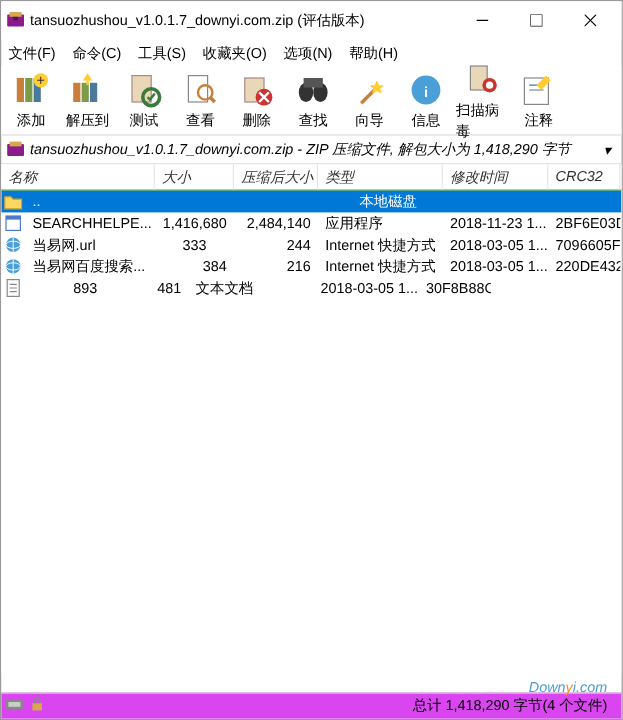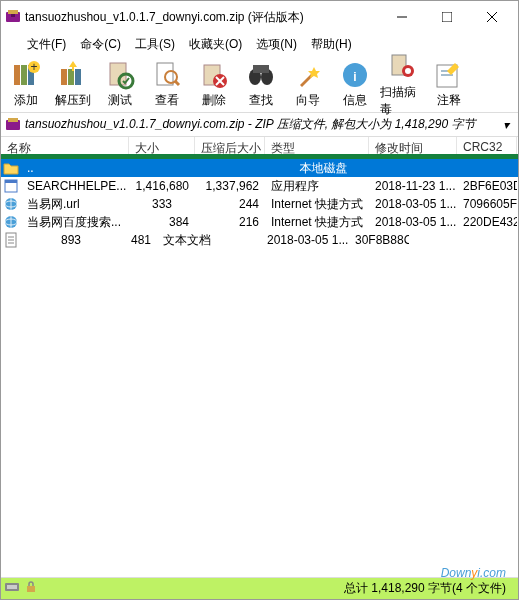--- a/index.html
+++ b/index.html
@@ -3,44 +3,44 @@
 <meta charset="utf-8">
 <style>
 * { margin: 0; padding: 0; box-sizing: border-box; font-family: "Microsoft YaHei", "SimSun", sans-serif; font-size: 12px; }
 body { width: 519px; height: 600px; background: #fff; border: 1px solid #999; overflow: hidden; position: relative; }
 .titlebar { height: 30px; display: flex; align-items: center; padding: 16px 4px; background: #fff; }
 .titlebar .icon-slot { width: 16px; height: 16px; margin-right: 4px; }
 .titlebar .title-text { flex: 1; font-size: 12px; color: #000; }
 .winbtns { display: flex; }
 .winbtn { width: 45px; height: 28px; display: flex; align-items: center; justify-content: center; cursor: default; }
 .winbtn svg { width: 10px; height: 10px; }
-.menubar { height: 22px; display: flex; align-items: center; padding: 0 20px; gap: 2px; }
+.menubar { height: 22px; display: flex; align-items: center; padding: 0 0; gap: 2px; }
 .menuitem { padding: 2px 6px; cursor: default; }
 .toolbar { height: 58px; display: flex; padding: 2px 2px; border-bottom: 1px solid #ddd; gap: 1px; background: #fff; }
 .tbtn { display: flex; flex-direction: column; align-items: center; justify-content: center; width: 46px; height: 54px; cursor: default; border: 1px solid transparent; }
 .tbtn .ticon { width: 32px; height: 32px; display: flex; align-items: center; justify-content: center; }
 .tbtn .tlabel { font-size: 12px; margin-top: 1px; }
 .pathbar { height: 24px; display: flex; align-items: center; padding: 0 4px; border-bottom: 1px solid #ddd; font-style: italic; }
 .pathbar .ficon { width: 16px; height: 16px; margin-right: 4px; }
 .pathbar .ptext { flex: 1; font-size: 12px; color: #000; overflow: hidden; white-space: nowrap; }
 .pathbar .dd { width: 16px; text-align: center; }
-.listhead { height: 22px; display: flex; background: #fff; border-bottom: 5px solid #15803d; }
+.listhead { height: 22px; display: flex; background: #fff; border-bottom: 1px solid #15803d; font-style: italic; }
 .listhead .col { padding: 3px 6px; border-right: 1px solid #e5e5e5; font-size: 12px; color: #333; text-align: left; white-space: nowrap; overflow: hidden; }
 .col-name { width: 128px; }
 .col-size { width: 66px; text-align: right; }
 .col-psize { width: 70px; text-align: right; }
 .col-type { width: 104px; }
 .col-date { width: 88px; }
 .col-crc { width: 60px; }
 .filelist { height: 402px; overflow-y: auto; background: #fff; }
 .row { height: 18px; display: flex; align-items: center; font-size: 12px; }
 .row.selected { background: #0078d7; color: #fff; }
 .row .cell { padding: 0 6px; white-space: nowrap; overflow: hidden; }
 .row .ricon { width: 16px; height: 16px; margin-left: 2px; margin-right: 2px; flex-shrink: 0; display: flex; align-items: center; justify-content: center; }
-.statusbar { position: absolute; bottom: 0; left: 0; right: 0; height: 22px; display: flex; align-items: center; background: #bef264; border-top: 1px solid #ddd; padding: 0 4px; }
+.statusbar { position: absolute; bottom: 0; left: 0; right: 0; height: 22px; display: flex; align-items: center; background: #d946ef; border-top: 1px solid #ddd; padding: 0 4px; }
 .statusbar .sleft { display: flex; gap: 4px; }
 .statusbar .sright { margin-left: auto; padding-right: 8px; }
 .watermark { position: absolute; bottom: 16px; right: 12px; font-size: 22px; font-style: italic; font-family: Georgia, serif; color: #4a9fd8; pointer-events: none; }
 .watermark .y { color: #ff8c1a; }
 </style>
 </head>
 <body>
 
 <div class="titlebar">
   <span class="icon-slot">
@@ -217,21 +217,21 @@
     </div>
     <div class="row">
       <span class="ricon">
         <svg width="16" height="16" viewBox="0 0 16 16">
           <rect x="2" y="2" width="12" height="12" fill="#fff" stroke="#4a7ac9"></rect>
           <rect x="2" y="2" width="12" height="3" fill="#4a7ac9"></rect>
         </svg>
       </span>
       <span class="cell" style="width:108px">SEARCHHELPE...</span>
       <span class="cell col-size" style="text-align:right">1,416,680</span>
-      <span class="cell col-psize" style="text-align:right">1,337,962</span>
+      <span class="cell col-psize" style="text-align:right">2,484,140</span>
       <span class="cell col-type">应用程序</span>
       <span class="cell col-date">2018-11-23 1...</span>
       <span class="cell col-crc">2BF6E03D</span>
     </div>
     <div class="row">
       <span class="ricon">
         <svg width="16" height="16" viewBox="0 0 16 16">
           <circle cx="8" cy="8" r="6" fill="#4a9fd8"></circle>
           <ellipse cx="8" cy="8" rx="6" ry="3" fill="none" stroke="#fff" stroke-width="0.8"></ellipse>
           <line x1="8" y1="2" x2="8" y2="14" stroke="#fff" stroke-width="0.8"></line>

